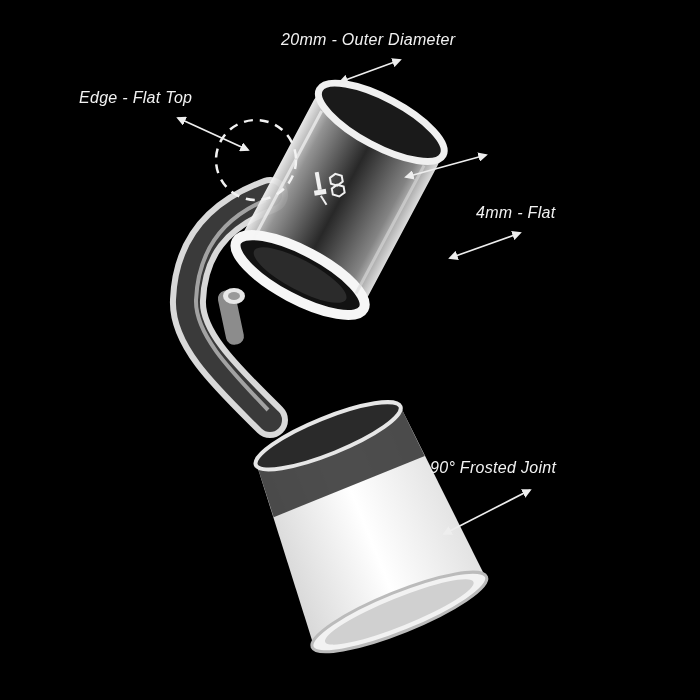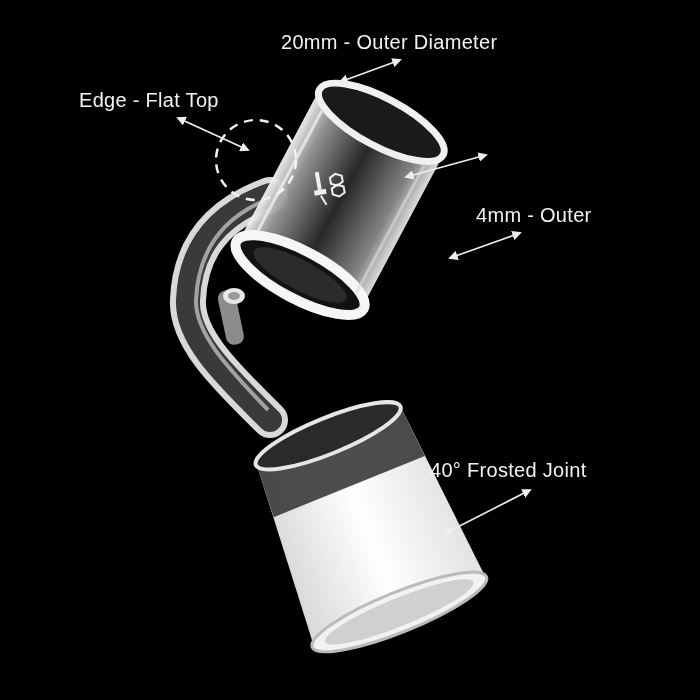--- a/index.html
+++ b/index.html
@@ -1,19 +1,19 @@
 <!DOCTYPE html>
 <html><head>
   <meta charset="utf-8">
   <style>
     html, body { margin: 0; padding: 0; background: #000; }
     body { width: 700px; height: 700px; position: relative; overflow: hidden; font-family: "Liberation Sans", "DejaVu Sans", sans-serif; }
     .canvas { position: absolute; left: 0; top: 0; width: 700px; height: 700px; background: #000; }
     .canvas svg { position: absolute; left: 0; top: 0; }
-    .label { position: absolute; color: #f2f2f2; font-size: 20px; letter-spacing: 0.3px; white-space: nowrap; line-height: 1; }
+    .label { position: absolute; color: #f2f2f2; font-size: 16px; letter-spacing: 0.3px; white-space: nowrap; line-height: 1; font-style: italic; }
     .lbl-outer { left: 281px; top: 32px; }
     .lbl-edge { left: 79px; top: 90px; text-align: center; }
     .lbl-thick { left: 430px; top: 125px; }
     .lbl-base { left: 476px; top: 205px; }
     .lbl-joint { left: 430px; top: 460px; }
   </style>
 </head>
 <body>
 
 <div class="canvas">
@@ -83,15 +83,15 @@
 
     <line x1="340" y1="82" x2="400" y2="60" stroke="#eeeeee" stroke-width="1.6" marker-start="url(#ah)" marker-end="url(#ah)"></line>
     <line x1="178" y1="118" x2="248" y2="150" stroke="#eeeeee" stroke-width="1.6" marker-start="url(#ah)" marker-end="url(#ah)"></line>
     <line x1="406" y1="177" x2="486" y2="155" stroke="#eeeeee" stroke-width="1.6" marker-start="url(#ah)" marker-end="url(#ah)"></line>
     <line x1="450" y1="258" x2="520" y2="233" stroke="#eeeeee" stroke-width="1.6" marker-start="url(#ah)" marker-end="url(#ah)"></line>
     <line x1="444" y1="534" x2="530" y2="490" stroke="#eeeeee" stroke-width="1.6" marker-start="url(#ah)" marker-end="url(#ah)"></line>
   </svg>
 
   <div class="label lbl-outer">20mm - Outer Diameter</div>
   <div class="label lbl-edge">Edge - Flat Top</div>
-  <div class="label lbl-base">4mm - Outer</div>
-  <div class="label lbl-joint">40° Frosted Joint</div>
+  <div class="label lbl-base">4mm - Flat</div>
+  <div class="label lbl-joint">90° Frosted Joint</div>
 </div>
 
 </body></html>

